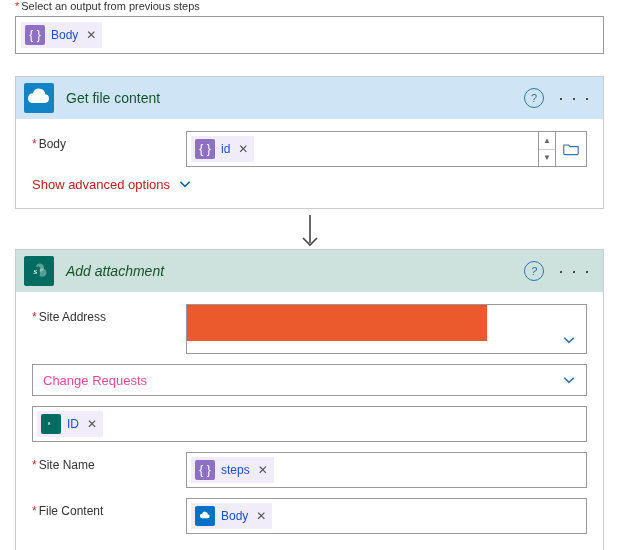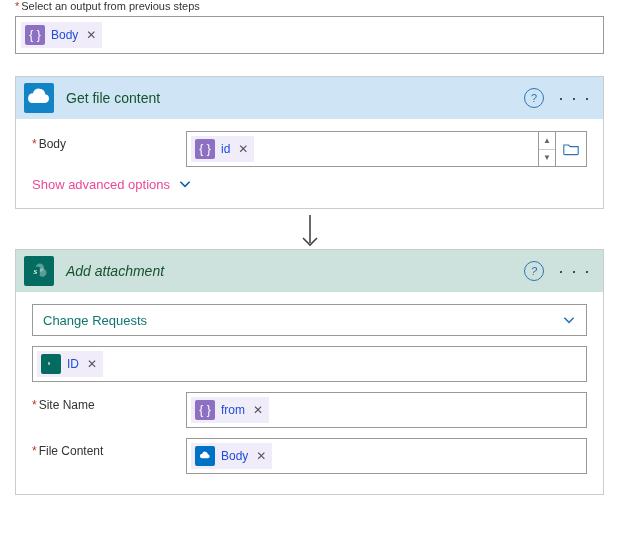--- a/index.html
+++ b/index.html
@@ -113,21 +113,21 @@
   .field-box {
     flex: 1;
     border: 1px solid #999;
     padding: 4px;
     display: flex;
     align-items: center;
     min-height: 22px;
     font-size: 13px;
   }
   .field-box.dropdown { justify-content: space-between; padding-right: 10px; }
-  .field-text { flex:1; padding-left: 6px; color:#0f766e; }
+  .field-text { flex:1; padding-left: 6px; color:#ec4899; }
   .chevron-down {
     width: 14px;
     height: 14px;
     display: inline-block;
   }
   .chevron-down svg { width:14px; height:14px; display:block; }
 
   .site-box {
     flex:1;
     border:1px solid #999;
@@ -168,21 +168,21 @@
     width: 30px;
     border: 1px solid #999;
     border-left: none;
     display:flex;
     align-items:center;
     justify-content:center;
   }
   .folder-btn svg { width:16px; height:14px; }
 
   .show-advanced {
-    color: #ec4899;
+    color: #b91c1c;
     font-size: 13px;
     display: flex;
     align-items: flex-start;
     gap: 8px;
     margin-top: 6px;
     margin-bottom: 4px;
   }
 
   .arrow-connector {
     display: flex;
@@ -270,20 +270,35 @@
           <rect x="2" y="7" width="11" height="11" rx="1.5" fill="#036b60"></rect>
           <text x="7.5" y="15.5" text-anchor="middle" fill="#fff" font-size="8" font-family="Segoe UI" font-weight="600">S</text>
         </svg>
       </div>
       <div class="hdr-title">Add attachment</div>
       <div class="hdr-help">?</div>
       <div class="hdr-ell">· · ·</div>
     </div>
     <div class="action-body">
 
+      <div class="form-row">
+        <div class="form-label-col">
+          <span class="star">*</span><span>Site Address</span>
+        </div>
+        <div class="form-input-col">
+          <div class="site-box">
+            <div class="redact"></div>
+            <span class="chevron-down">
+              <svg viewBox="0 0 12 12">
+                  <path fill="none" stroke="#2e74b5" stroke-width="1.3" d="M2 4l4 4 4-4"></path>
+                </svg>
+            </span>
+          </div>
+        </div>
+      </div>
 
       <div class="form-row">
         <div class="form-input-col">
           <div class="field-box dropdown">
             <span class="field-text">Change Requests</span>
             <span class="chevron-down">
               <svg viewBox="0 0 12 12">
                   <path fill="none" stroke="#2e74b5" stroke-width="1.3" d="M2 4l4 4 4-4"></path>
                 </svg>
             </span>
@@ -309,21 +324,21 @@
       </div>
 
       <div class="form-row">
         <div class="form-label-col">
           <span class="star">*</span><span>Site Name</span>
         </div>
         <div class="form-input-col">
           <div class="field-box">
             <span class="pill">
               <span class="pill-icon icon-purple">{ }</span>
-              <span class="pill-label">from</span>
+              <span class="pill-label">steps</span>
               <span class="pill-x">✕</span>
             </span>
           </div>
         </div>
       </div>
 
       <div class="form-row">
         <div class="form-label-col">
           <span class="star">*</span><span>File Content</span>
         </div>

